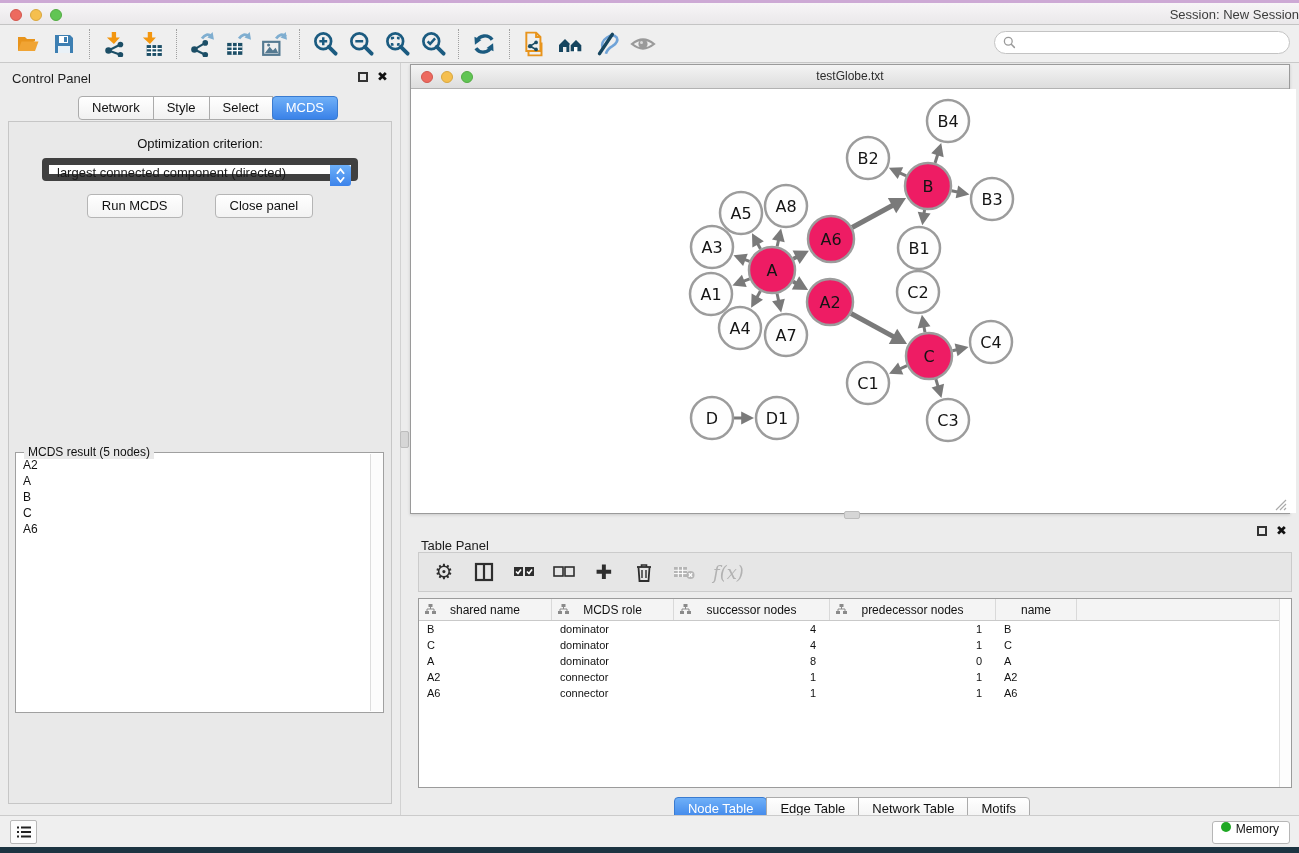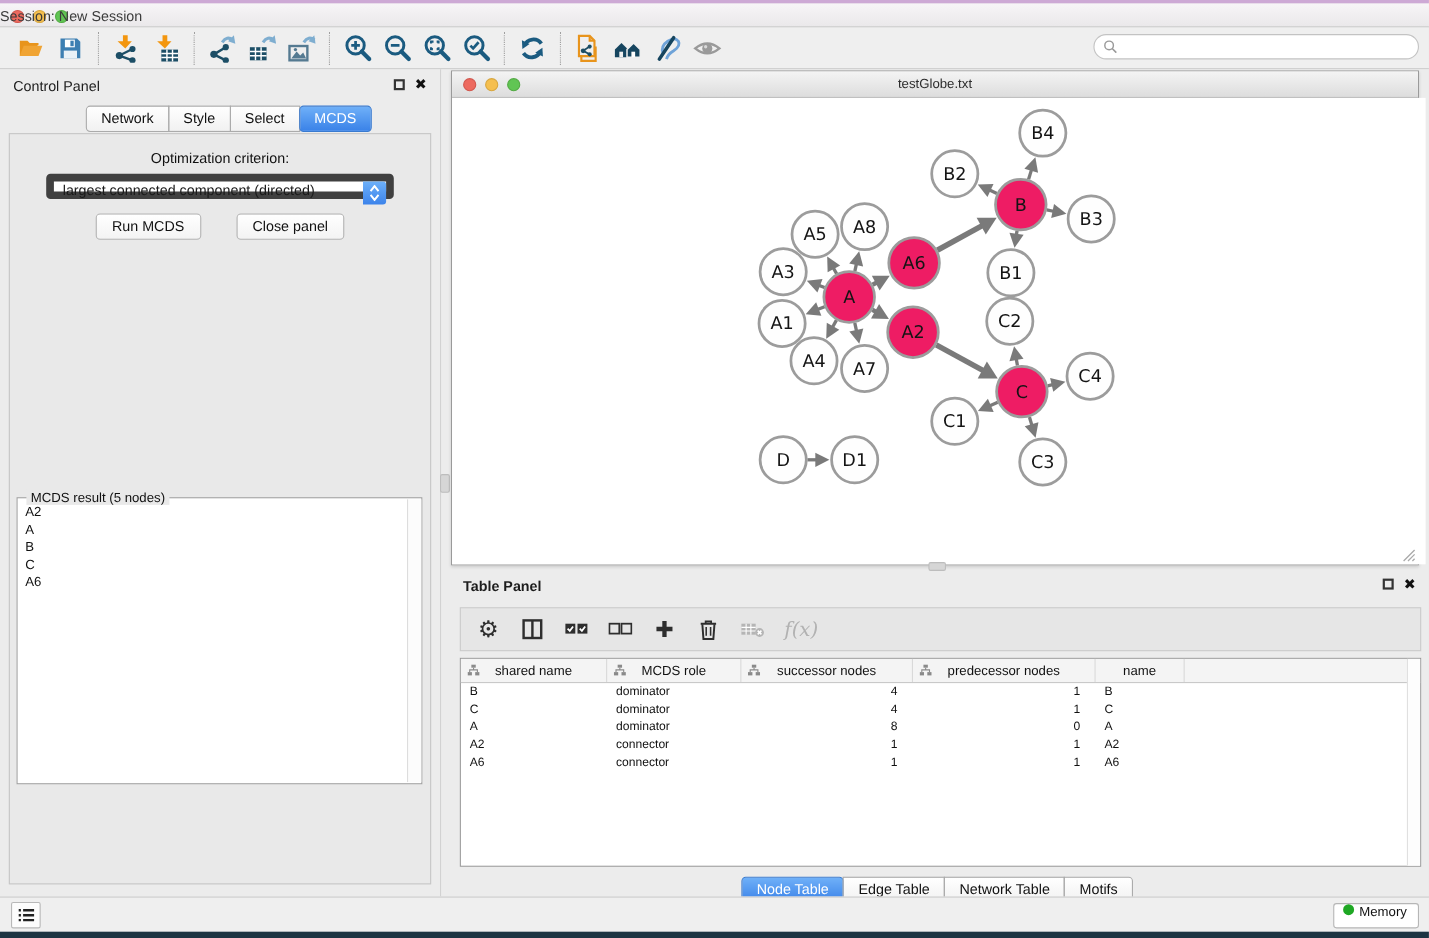--- a/index.html
+++ b/index.html
@@ -3,21 +3,21 @@
 <meta charset="utf-8">
 <style>
   * { margin:0; padding:0; box-sizing:border-box; }
   html,body { width:1299px; height:853px; }
   body { font-family:"Liberation Sans","DejaVu Sans",sans-serif; background:#ECECEC; position:relative; overflow:hidden; color:#1a1a1a; }
 
   
   .titlebar { position:absolute; left:0; top:0; width:1299px; height:25px;
     background:linear-gradient(#f7f5f7,#eae8ea); border-top:3px solid #cda9d5;
     border-bottom:1px solid #c4c4c4; }
-  .titlebar .title { position:absolute; left:0; right:0; top:4px; text-align:left; font-size:13px; color:#3c3c3c; }
+  .titlebar .title { position:absolute; left:0; right:0; top:4px; text-align:right; font-size:13px; color:#3c3c3c; }
   .lights { position:absolute; left:10px; top:6px; display:flex; gap:8px; }
   .light { width:12px; height:12px; border-radius:50%; }
   .light.red { background:#ED6A5F; border:1px solid #d2574e; }
   .light.yellow { background:#F5BF4F; border:1px solid #d8a73f; }
   .light.green { background:#61C554; border:1px solid #53ab44; }
 
   
   .toolbar { position:absolute; left:0; top:25px; width:1299px; height:38px;
     background:#efefef; border-bottom:1px solid #c9c9c9; display:flex; align-items:center; padding-left:10px; }
   .tbtn { width:36px; height:32px; display:flex; align-items:center; justify-content:center; }
@@ -440,21 +440,21 @@
         </g>
       </svg>
     <svg class="resize-grip" viewBox="0 0 13 13">
       <path d="M12 2 L2 12 M12 6 L6 12 M12 10 L10 12" stroke="#aaa" stroke-width="1.2"></path>
     </svg>
   </div>
 
   <div class="hgrip"></div>
 
   <div class="tpanel">
-    <div class="panel-head" style="left:16px; top:6px;font-weight:bold;">Table Panel</div>
+    <div class="panel-head" style="left:16px; top:19px;">Table Panel</div>
     <div class="panel-btns" style="top:7px;">
       <div class="float-btn"></div>
       <div class="close-btn">✖</div>
     </div>
 
     <div class="tp-toolbar">
       <div class="tico gear-glyph">⚙</div>
       <div class="tico">
         <svg width="20" height="20" viewBox="0 0 20 20">
             <rect x="2" y="2" width="16" height="16" fill="none" stroke="#2e2e2e" stroke-width="2.2"></rect>

